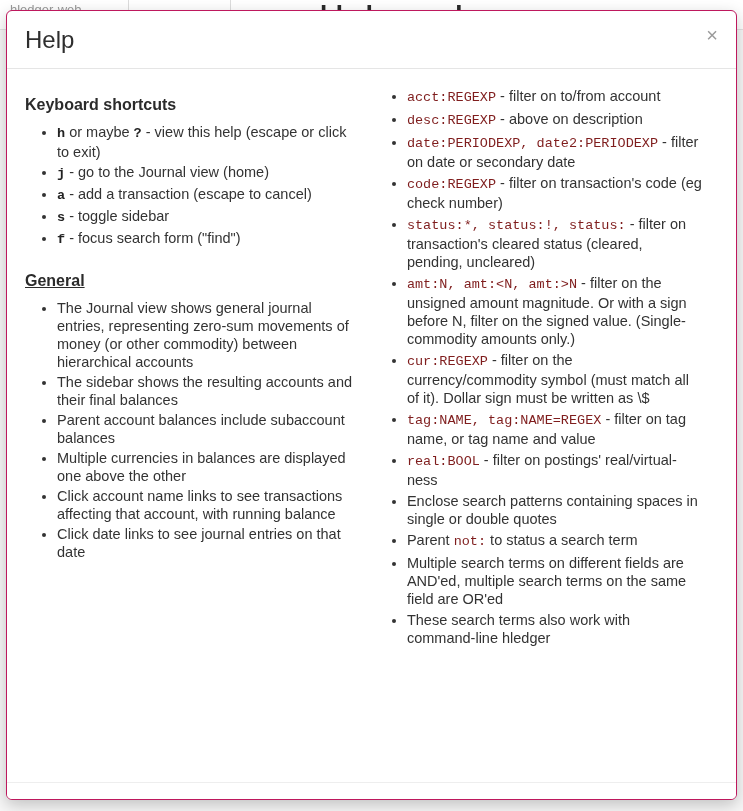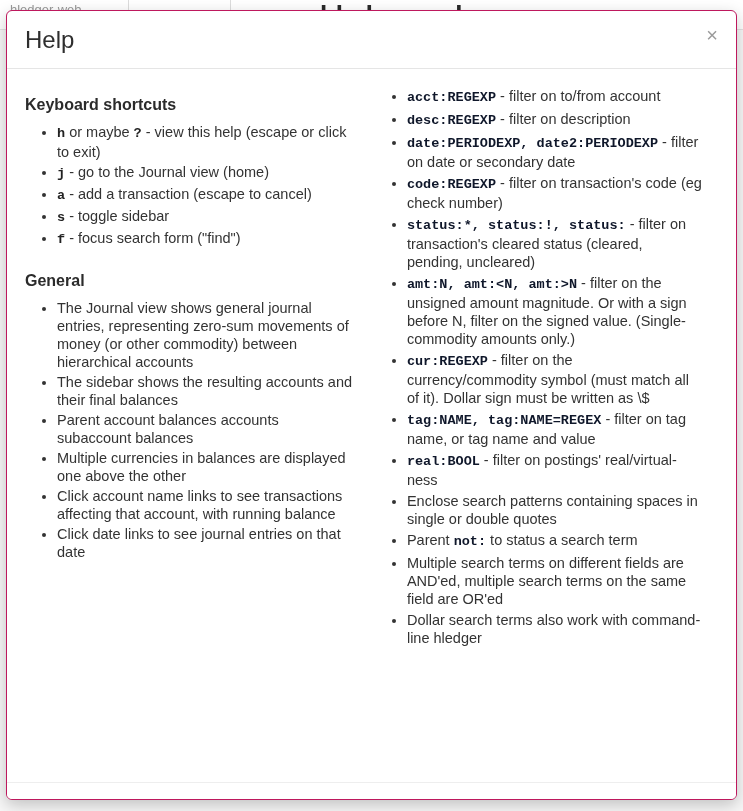--- a/index.html
+++ b/index.html
@@ -103,40 +103,40 @@
   .col-left { width: 348px; }
   .col-right { width: 345px; }
 
   h4.section {
     font-size: 16px;
     font-weight: bold;
     color: #2b2b2b;
     margin: 8px 0 8px 0;
     line-height: 20px;
   }
-  h4.section.general { margin-top: 22px; }
+  h4.section.general { margin-top: 22px; text-decoration: underline; }
 
   ul.bullets {
     margin: 0 0 0 0;
     padding-left: 32px;
     list-style: disc;
   }
   ul.bullets li {
     font-size: 14.5px;
     line-height: 18px;
     color: #333333;
     margin-bottom: 2px;
   }
   .col-right ul.bullets li { margin-bottom: 3px; }
 
   code, .mono {
     font-family: "Liberation Mono", "DejaVu Sans Mono", monospace;
     font-size: 13.5px;
-    font-weight: bold;
-    color: #0f172a;
+    font-weight: normal;
+    color: #7f1d1d;
   }
   .kbd {
     font-family: "Liberation Mono", "DejaVu Sans Mono", monospace;
     font-size: 13.5px;
     font-weight: bold;
     color: #222;
   }
   .modal-footer {
     position: absolute;
     bottom: 0;
@@ -186,42 +186,42 @@
             </li>
             <li>
               <span class="kbd">f</span><span> - focus search form ("find")</span>
             </li>
           </ul>
 
           <h4 class="section general">General</h4>
           <ul class="bullets">
             <li>The Journal view shows general journal entries, representing zero-sum movements of money (or other commodity) between hierarchical accounts</li>
             <li>The sidebar shows the resulting accounts and their final balances</li>
-            <li>Parent account balances accounts subaccount balances</li>
+            <li>Parent account balances include subaccount balances</li>
             <li>Multiple currencies in balances are displayed one above the other</li>
             <li>Click account name links to see transactions affecting that account, with running balance</li>
             <li>Click date links to see journal entries on that date</li>
           </ul>
         </div>
 
         <div class="col-right">
           <ul class="bullets">
             <li><code>acct:REGEXP</code><span> - filter on to/from account</span></li>
-            <li><code>desc:REGEXP</code><span> - filter on description</span></li>
+            <li><code>desc:REGEXP</code><span> - above on description</span></li>
             <li><code>date:PERIODEXP, date2:PERIODEXP</code><span> - filter on date or secondary date</span></li>
             <li><code>code:REGEXP</code><span> - filter on transaction's code (eg check number)</span></li>
             <li><code>status:*, status:!, status:</code><span> - filter on transaction's cleared status (cleared, pending, uncleared)</span></li>
             <li><code>amt:N, amt:&lt;N, amt:&gt;N</code><span> - filter on the unsigned amount magnitude. Or with a sign before N, filter on the signed value. (Single-commodity amounts only.)</span></li>
             <li><code>cur:REGEXP</code><span> - filter on the currency/commodity symbol (must match all of it). Dollar sign must be written as \$</span></li>
             <li><code>tag:NAME, tag:NAME=REGEX</code><span> - filter on tag name, or tag name and value</span></li>
             <li><code>real:BOOL</code><span> - filter on postings' real/virtual-ness</span></li>
             <li><span>Enclose search patterns containing spaces in single or double quotes</span></li>
             <li><span>Parent </span><code>not:</code><span> to status a search term</span></li>
             <li><span>Multiple search terms on different fields are AND'ed, multiple search terms on the same field are OR'ed</span></li>
-            <li><span>Dollar search terms also work with command-line hledger</span></li>
+            <li><span>These search terms also work with command-line hledger</span></li>
           </ul>
         </div>
 
       </div>
       <div class="modal-footer"></div>
     </div>
 
   </div>
 </div>
 

